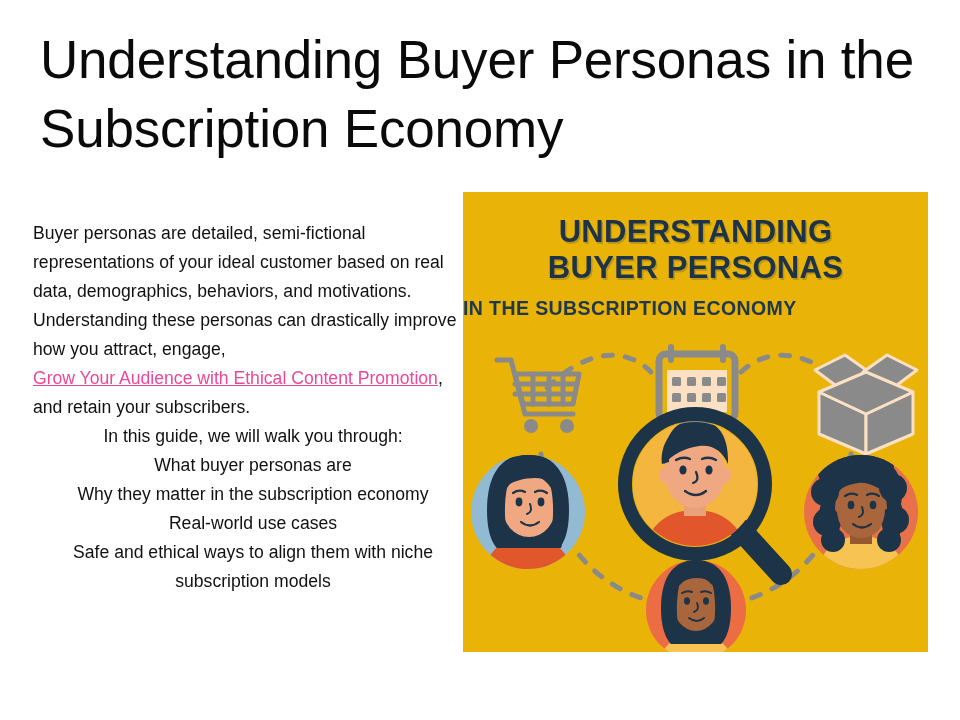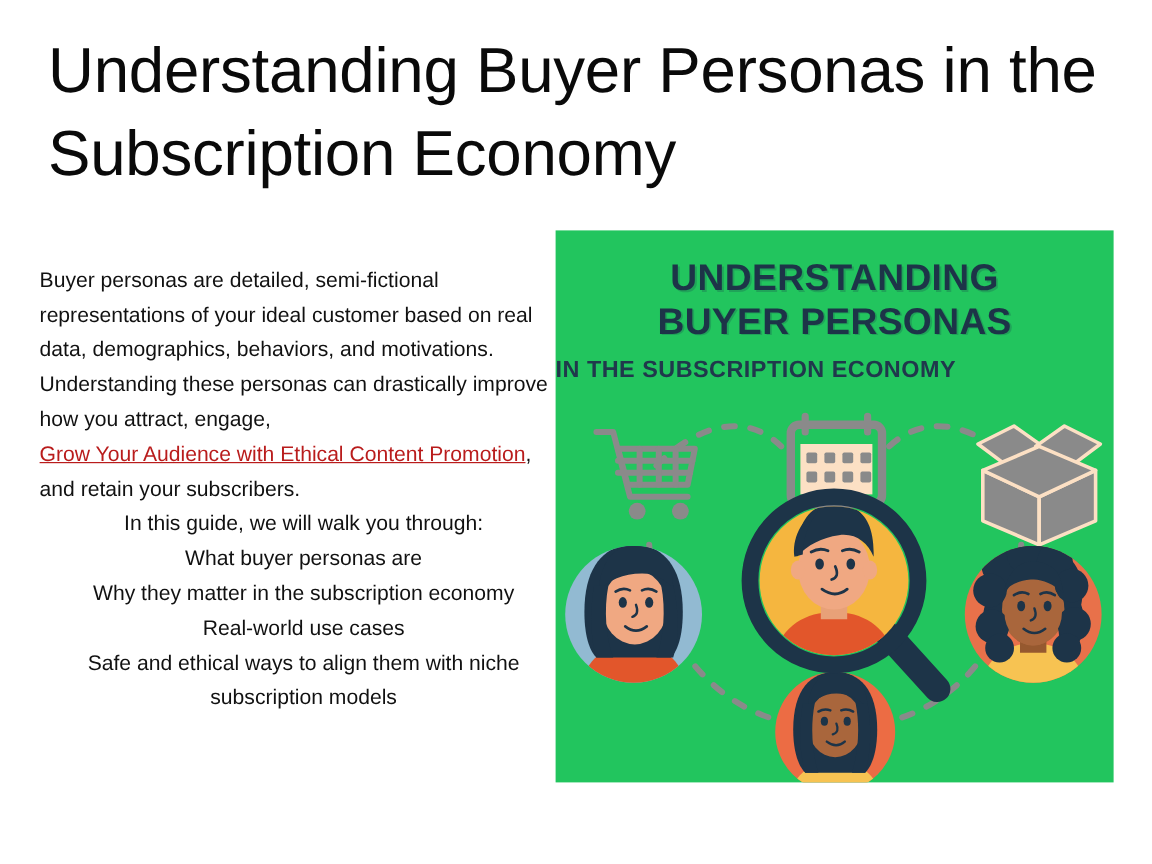--- a/index.html
+++ b/index.html
@@ -38,39 +38,39 @@
     top: 219px;
     width: 440px;
     font-size: 17.6px;
     line-height: 29px;
     color: #111111;
   }
   .para {
     margin: 0 0 0 0;
   }
   .inline-link {
-    color: #b91c1c;
+    color: #ec4899;
     text-decoration: underline;
     white-space: nowrap;
     display: inline-block;
     max-width: 100%;
   }
   .list-line {
     margin: 0;
     text-align: center;
   }
 
   
   .infographic {
     position: absolute;
     left: 463px;
     top: 192px;
     width: 465px;
     height: 460px;
-    background: #22c55e;
+    background: #eab308;
     overflow: hidden;
   }
   .ig-head {
     position: absolute;
     left: 0;
     top: 22px;
     width: 100%;
     text-align: center;
     color: #1d3448;
     font-family: "Liberation Sans", sans-serif;

